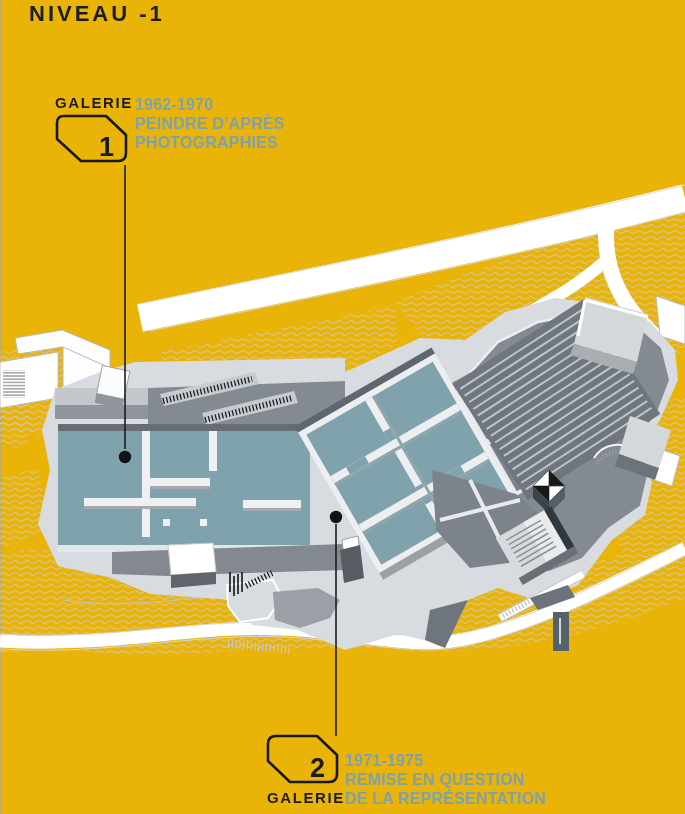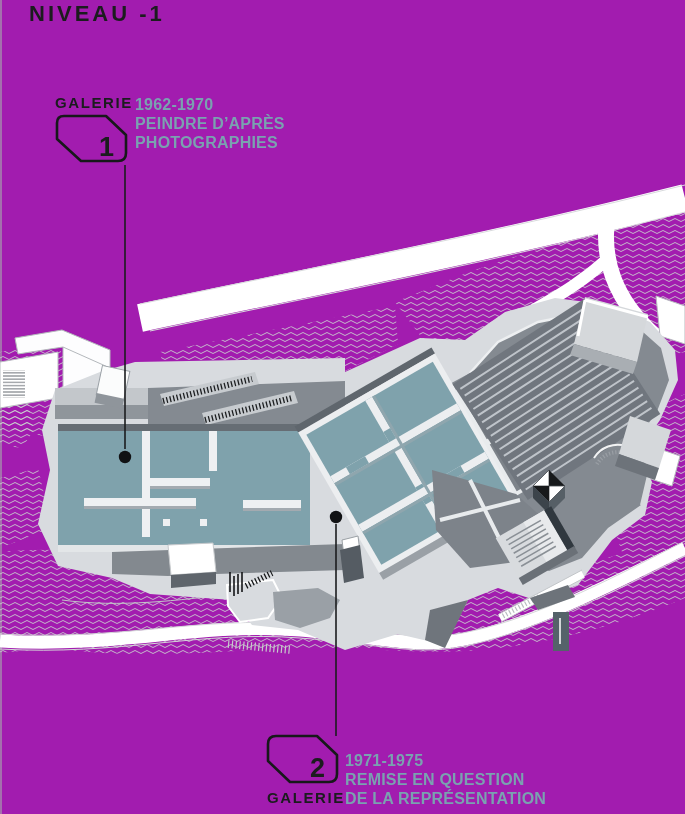--- a/index.html
+++ b/index.html
@@ -1,16 +1,16 @@
 <!DOCTYPE html>
 <html><head>
 <meta charset="utf-8">
 <style>
   html,body{margin:0;padding:0;background:#ffffff;}
-  .page{position:relative;width:685px;height:814px;background:#a21caf;overflow:hidden;
+  .page{position:relative;width:685px;height:814px;background:#eab308;overflow:hidden;
         font-family:"Liberation Sans",sans-serif;}
   svg{display:block;}
   .t-title{font-family:"Liberation Sans",sans-serif;font-weight:700;font-size:22px;
            letter-spacing:3px;fill:#1b1c1e;}
   .t-gal{font-family:"Liberation Sans",sans-serif;font-weight:700;font-size:15px;
          letter-spacing:1.6px;fill:#1b1c1e;}
   .t-teal{font-family:"Liberation Sans",sans-serif;font-weight:700;font-size:16px;
           letter-spacing:0.2px;}
   .t-num{font-family:"Liberation Sans",sans-serif;font-weight:700;font-size:27px;fill:#1b1c1e;}
 </style>

